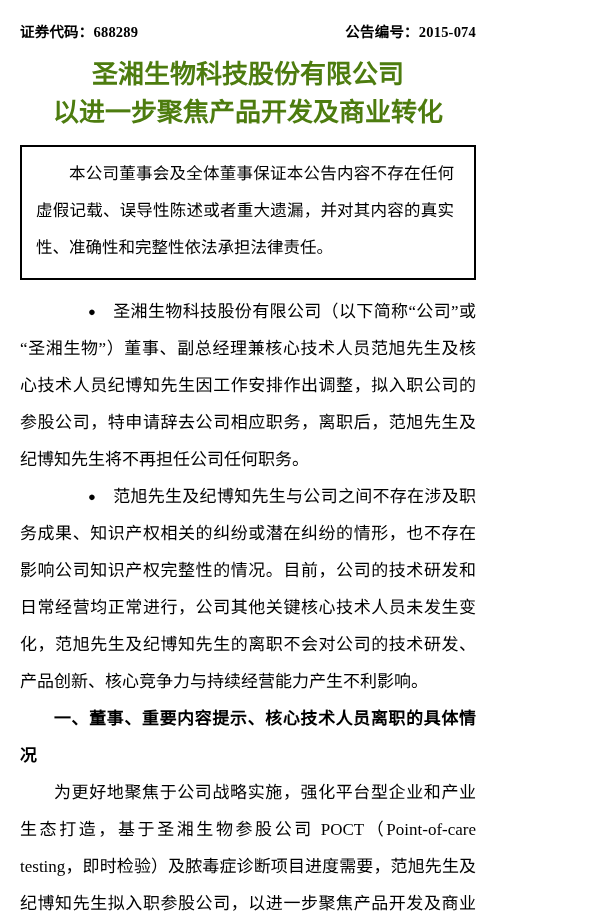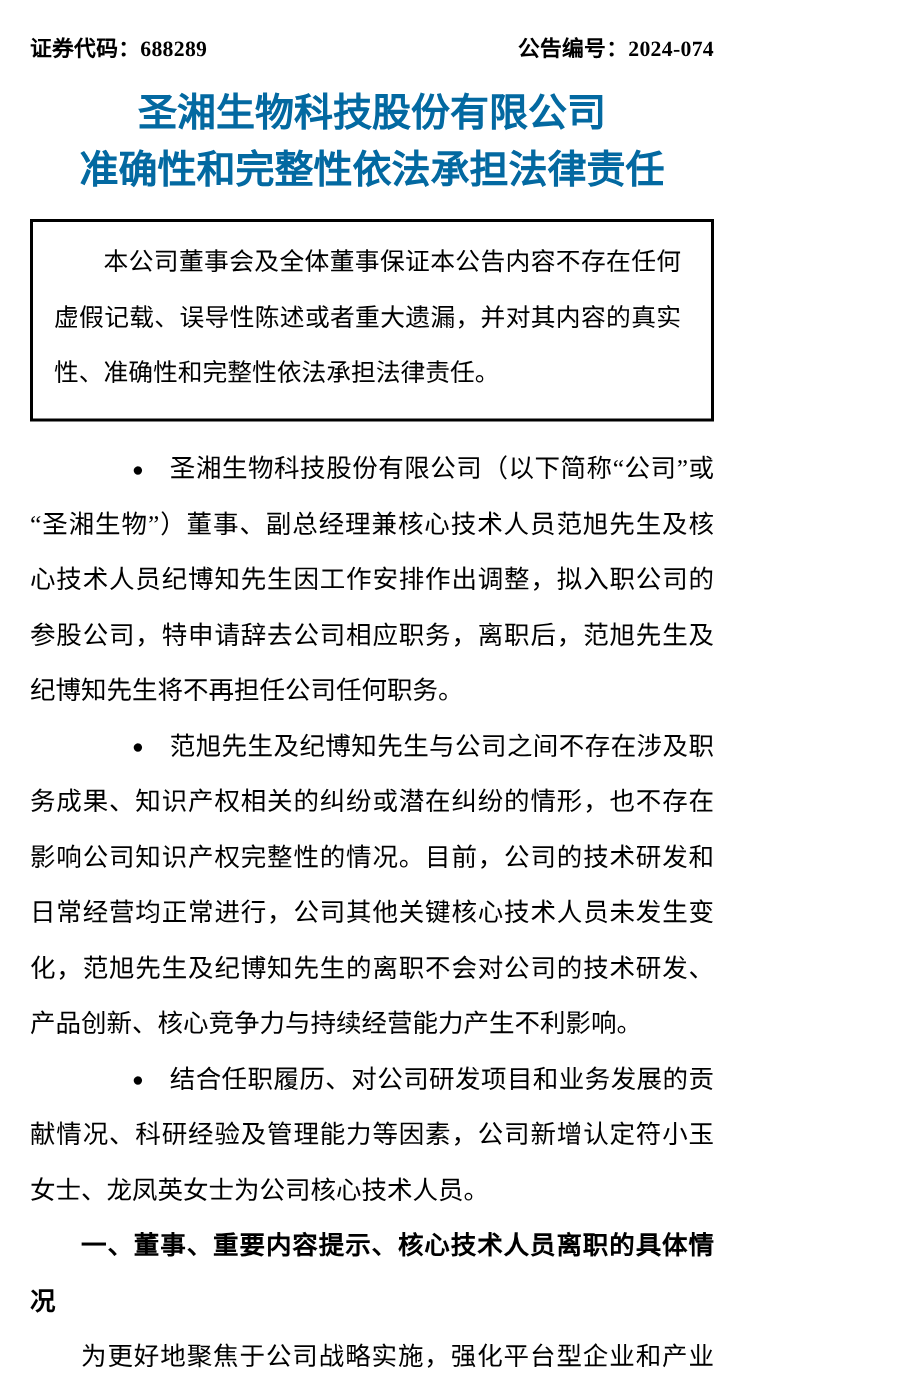--- a/index.html
+++ b/index.html
@@ -29,21 +29,21 @@
     align-items: baseline;
     font-weight: 700;
     font-size: 14.5px;
     letter-spacing: 0.2px;
   }
 
   
   .title-block {
     margin-top: 14px;
     text-align: center;
-    color: #0369a1;
+    color: #4d7c0f;
     font-weight: 700;
     font-size: 26px;
     line-height: 38px;
     font-family: "Liberation Sans", "DejaVu Sans", sans-serif;
   }
 
   
   .disclaimer-box {
     margin-top: 14px;
     border: 2px solid #000000;
@@ -81,40 +81,39 @@
     vertical-align: 1px;
   }
 </style>
 </head>
 <body>
 
 <div class="page">
 
   <div class="doc-header">
     <span>证券代码：688289</span>
-    <span>公告编号：2024-074</span>
+    <span>公告编号：2015-074</span>
   </div>
 
   <div class="title-block">
     <div>圣湘生物科技股份有限公司</div>
-    <div>准确性和完整性依法承担法律责任</div>
+    <div>以进一步聚焦产品开发及商业转化</div>
   </div>
 
   <div class="disclaimer-box">
     <p>本公司董事会及全体董事保证本公告内容不存在任何虚假记载、误导性陈述或者重大遗漏，并对其内容的真实性、准确性和完整性依法承担法律责任。</p>
   </div>
 
   <div class="content">
 
 
     <p><span class="bullet-glyph">●</span><span>圣湘生物科技股份有限公司（以下简称“公司”或“圣湘生物”）董事、副总经理兼核心技术人员范旭先生及核心技术人员纪博知先生因工作安排作出调整，拟入职公司的参股公司，特申请辞去公司相应职务，离职后，范旭先生及纪博知先生将不再担任公司任何职务。</span></p>
 
     <p><span class="bullet-glyph">●</span><span>范旭先生及纪博知先生与公司之间不存在涉及职务成果、知识产权相关的纠纷或潜在纠纷的情形，也不存在影响公司知识产权完整性的情况。目前，公司的技术研发和日常经营均正常进行，公司其他关键核心技术人员未发生变化，范旭先生及纪博知先生的离职不会对公司的技术研发、产品创新、核心竞争力与持续经营能力产生不利影响。</span></p>
 
-    <p><span class="bullet-glyph">●</span><span>结合任职履历、对公司研发项目和业务发展的贡献情况、科研经验及管理能力等因素，公司新增认定符小玉女士、龙凤英女士为公司核心技术人员。</span></p>
 
     <p class="bold-head section-heading">一、董事、重要内容提示、核心技术人员离职的具体情况</p>
 
     <p>为更好地聚焦于公司战略实施，强化平台型企业和产业生态打造，基于圣湘生物参股公司 POCT（Point-of-care testing，即时检验）及脓毒症诊断项目进度需要，范旭先生及纪博知先生拟入职参股公司，以进一步聚焦产品开发及商业转化，促进公司与参股公司更有效地发挥协同效应，打造更全面的感染性疾病诊断全场景解决方案。经参股公司结合其科研及管理能力进行招聘及遴选，范旭先生将担任湖南圣维鲲腾生物科技有限公司总经理，纪博知先生将担任湖南圣维斯睿生物科技有限公司总经理，特申请辞去圣湘生物相应职务，离职后，范旭先生及纪博知先生将不再担任圣湘生物任何职务。</p>
 
   </div>
 
 </div>
 
 </body></html>

